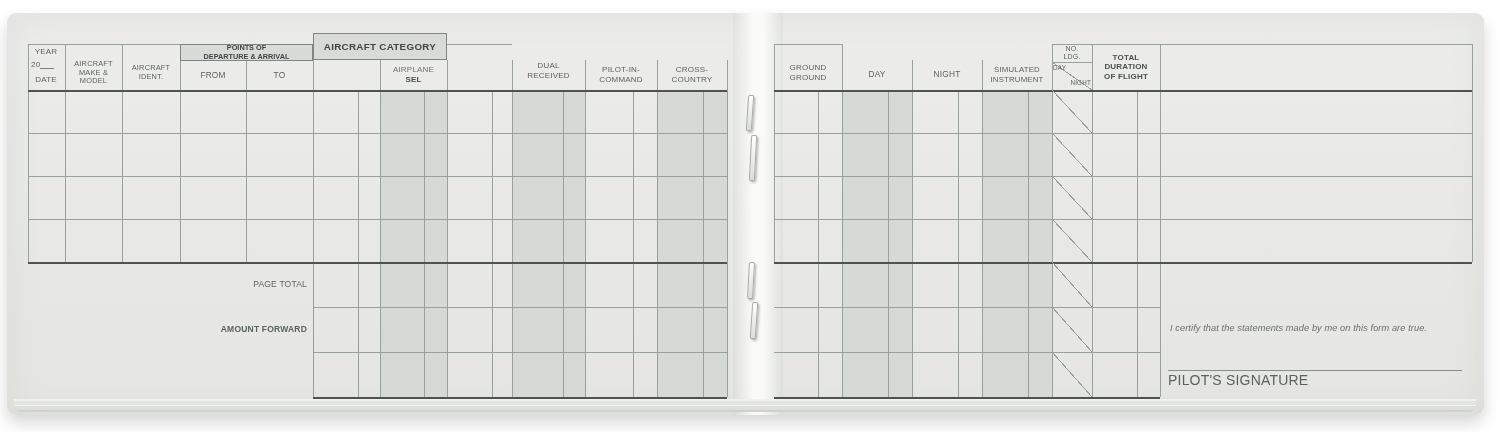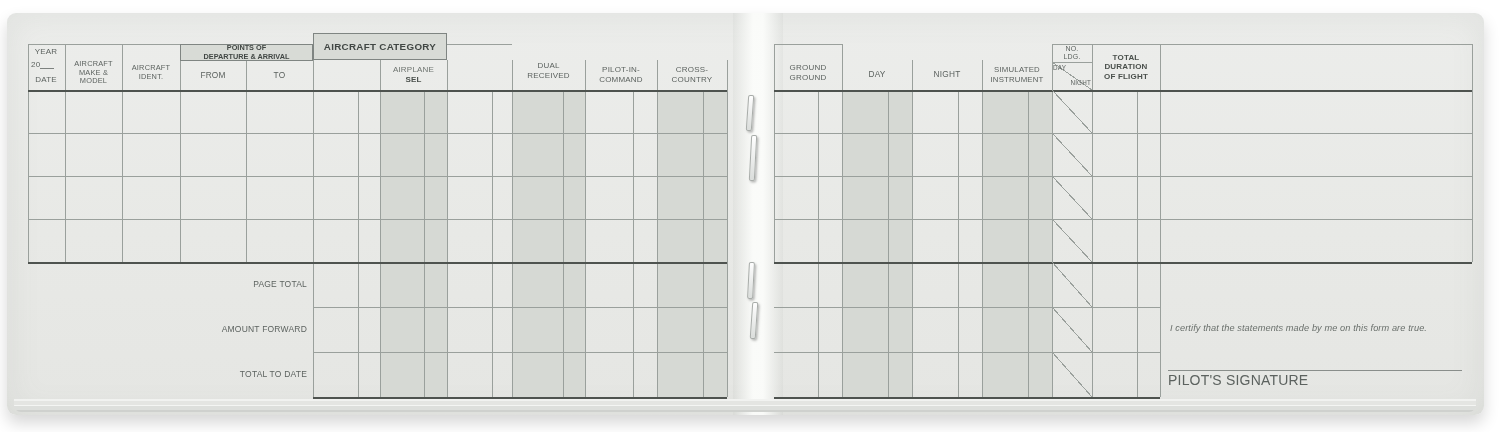--- a/index.html
+++ b/index.html
@@ -162,25 +162,22 @@
     <span>COMMAND</span>
   </div>
   <div class="lbl" style="left:657px;top:60px;width:70px;height:30px;font-size:8px;">
     <span>CROSS-</span>
     <span>COUNTRY</span>
   </div>
 
   <div class="lbl" style="left:150px;top:262px;width:157px;height:45px;font-size:8.5px;align-items:flex-end;">
     <span>PAGE TOTAL</span>
   </div>
-  <div class="lbl" style="left:150px;top:307px;width:157px;height:45px;font-size:8.5px;align-items:flex-end;">
+  <div class="lbl" style="left:150px;top:307px;width:157px;height:45px;font-size:8.5px;align-items:flex-end;font-weight:bold;">
     <span>AMOUNT FORWARD</span>
-  </div>
-  <div class="lbl" style="left:150px;top:352px;width:157px;height:45px;font-size:8.5px;align-items:flex-end;">
-    <span>TOTAL TO DATE</span>
   </div>
 
   <div class="lbl" style="left:774px;top:58px;width:68px;height:30px;font-size:8px;">
     <span>GROUND</span>
     <span>GROUND</span>
   </div>
   <div class="lbl" style="left:842px;top:60px;width:70px;height:29px;font-size:8.3px;">
     <span>DAY</span>
   </div>
   <div class="lbl" style="left:912px;top:60px;width:70px;height:29px;font-size:8.3px;">

